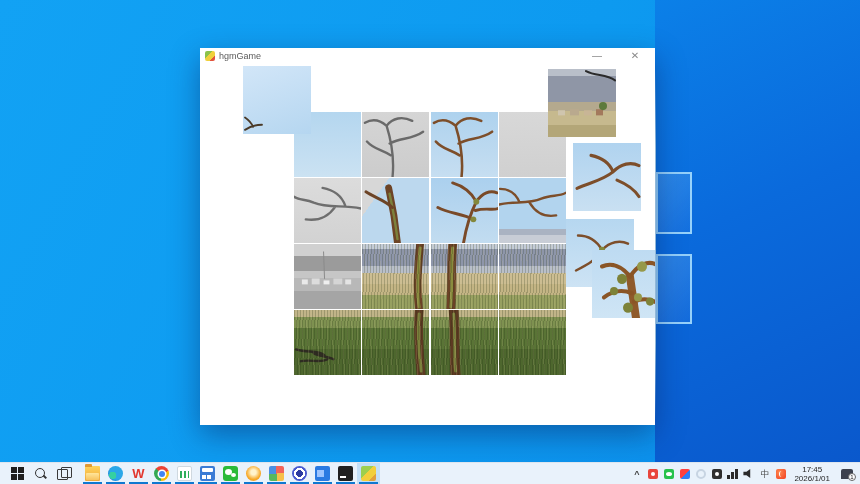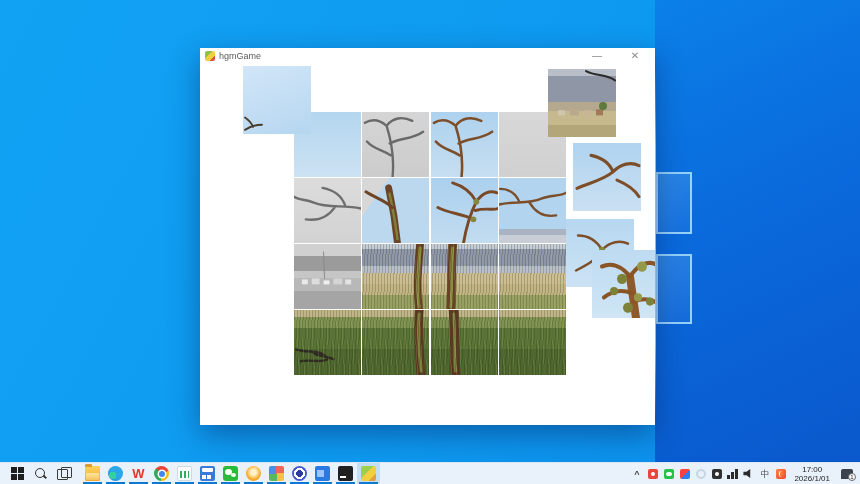--- a/index.html
+++ b/index.html
@@ -355,21 +355,21 @@
       <div class="tray-slot">
         <span class="tri tri-speaker"></span>
       </div>
       <div class="tray-slot">
         <span class="tray-ime">中</span>
       </div>
       <div class="tray-slot">
         <span class="tri tri-sogou"></span>
       </div>
       <div id="clock">
-      <div>17:00</div>
+      <div>17:45</div>
       <div>2026/1/01</div>
     </div>
     <div id="action-center">
       <div class="ac-glyph">
         <div class="ac-badge">1</div>
       </div>
     </div>
   </div>
 </div>
 

